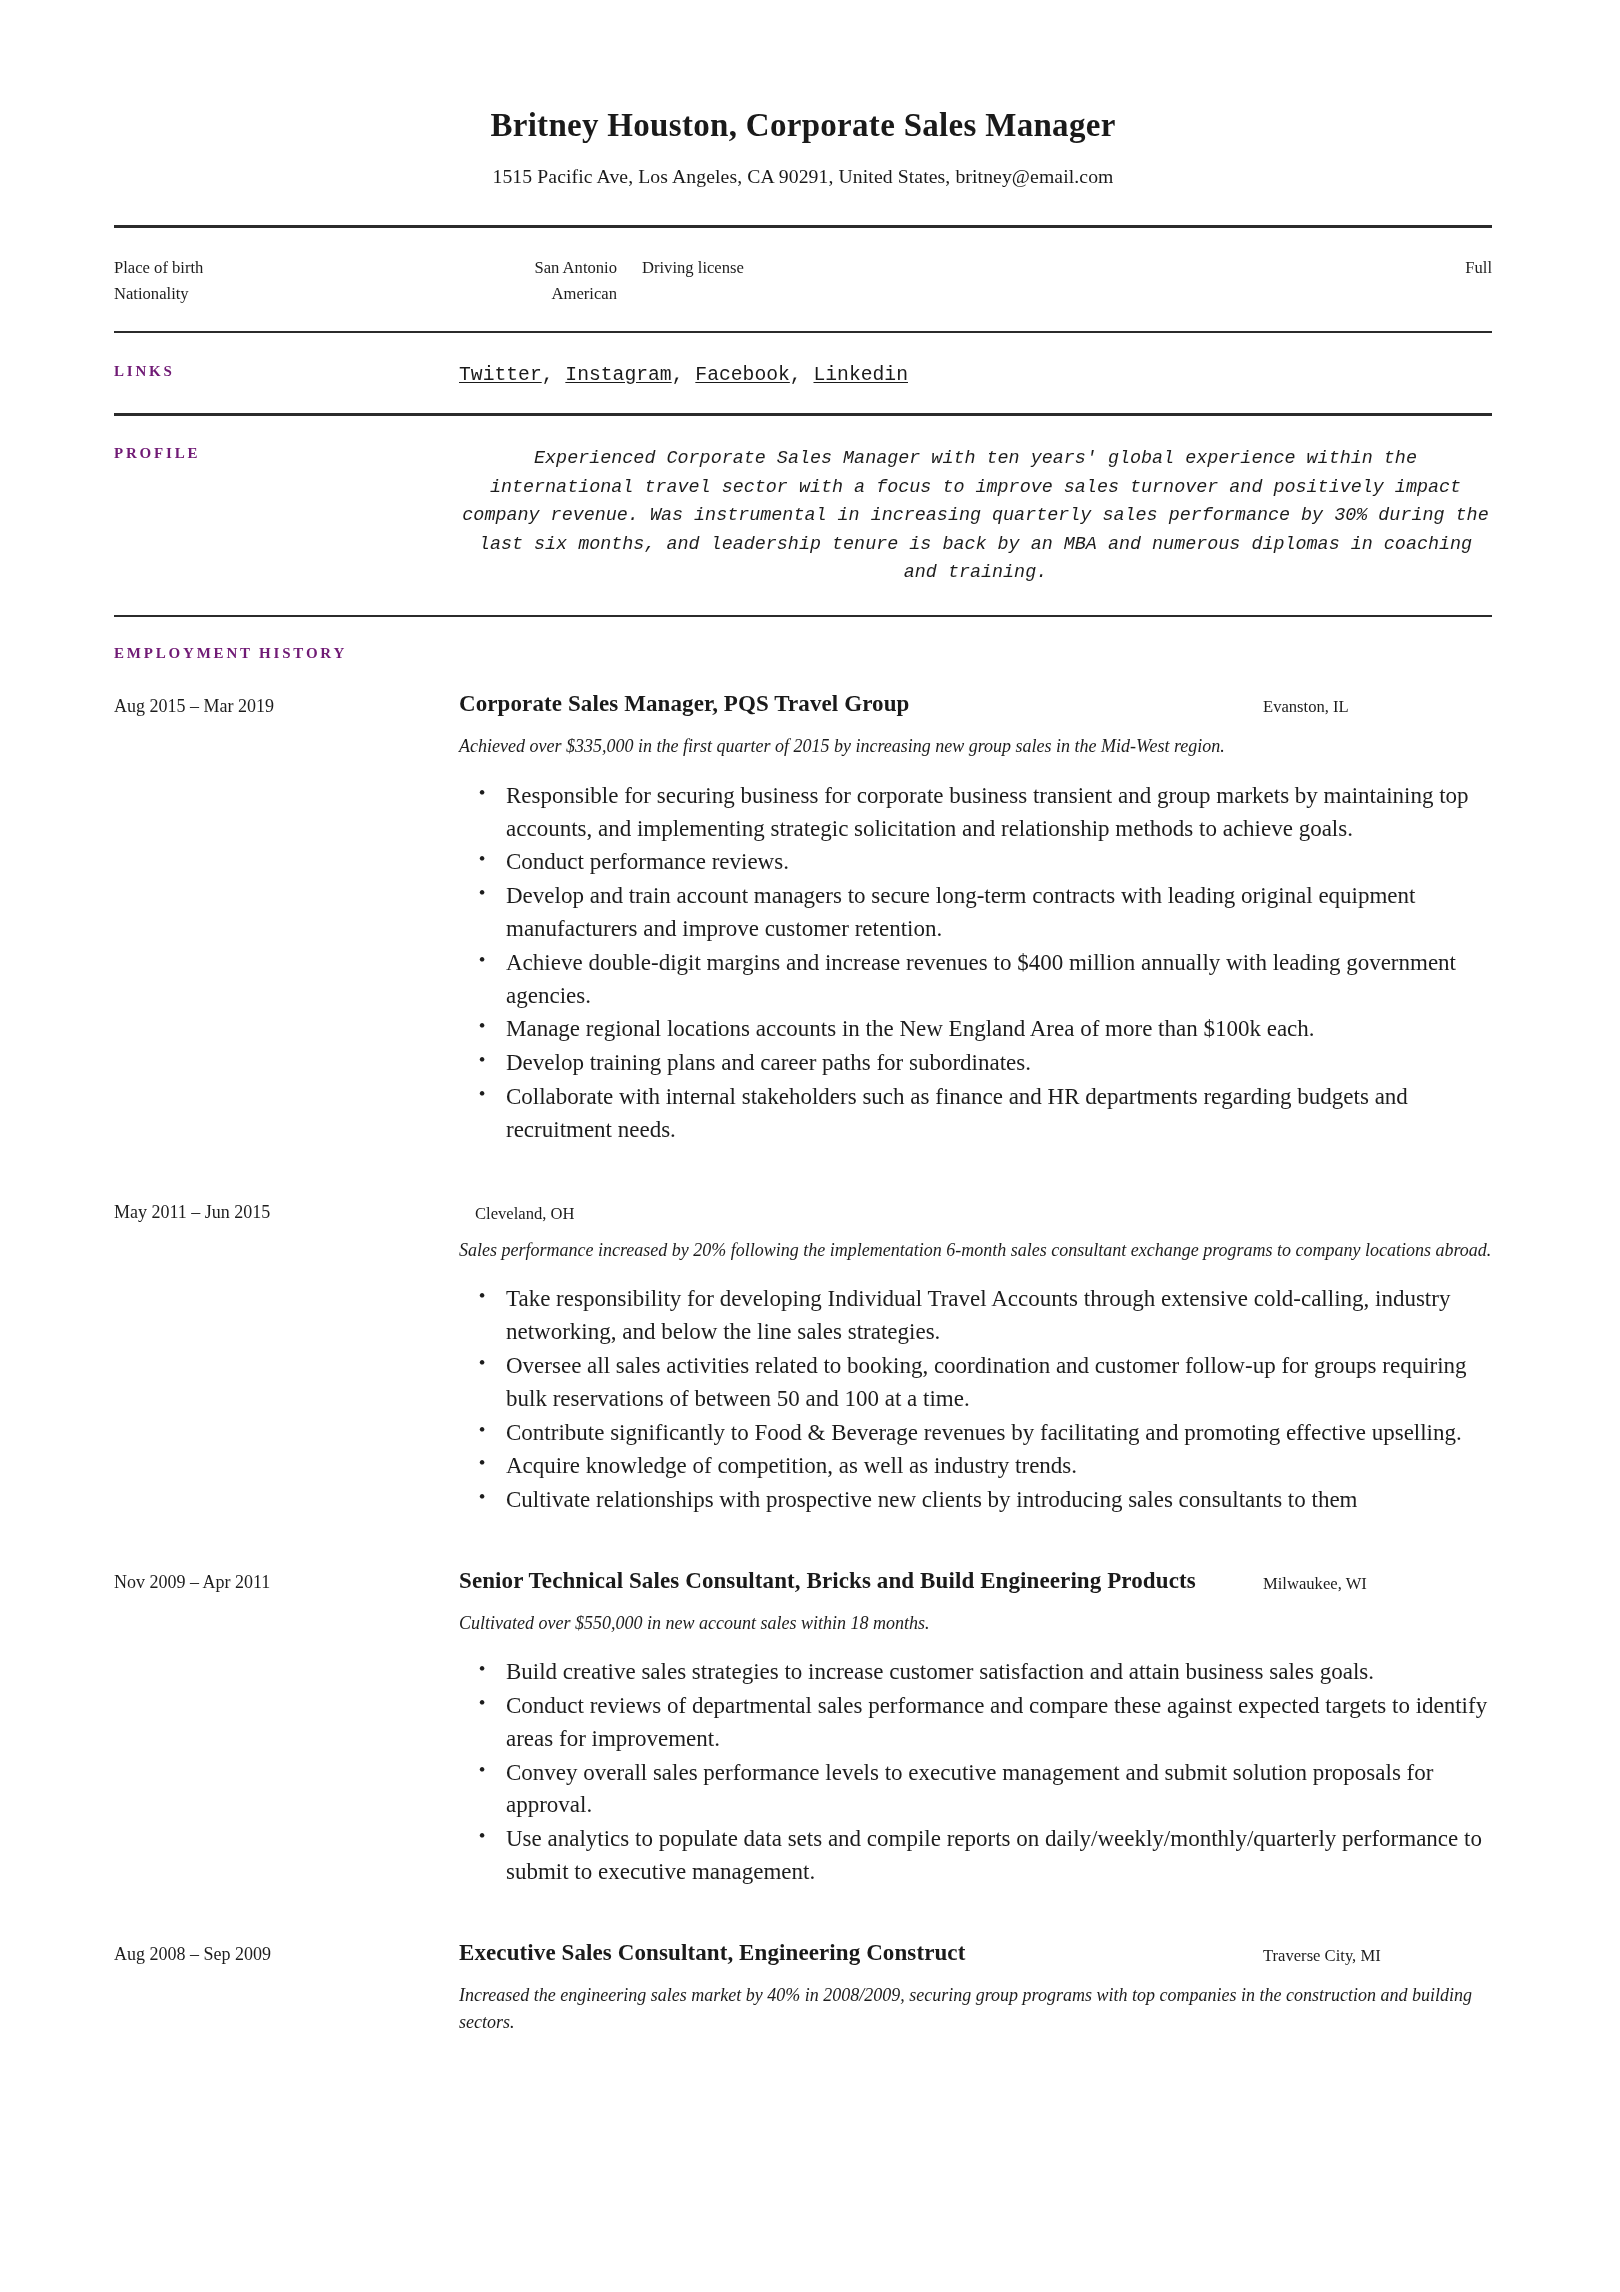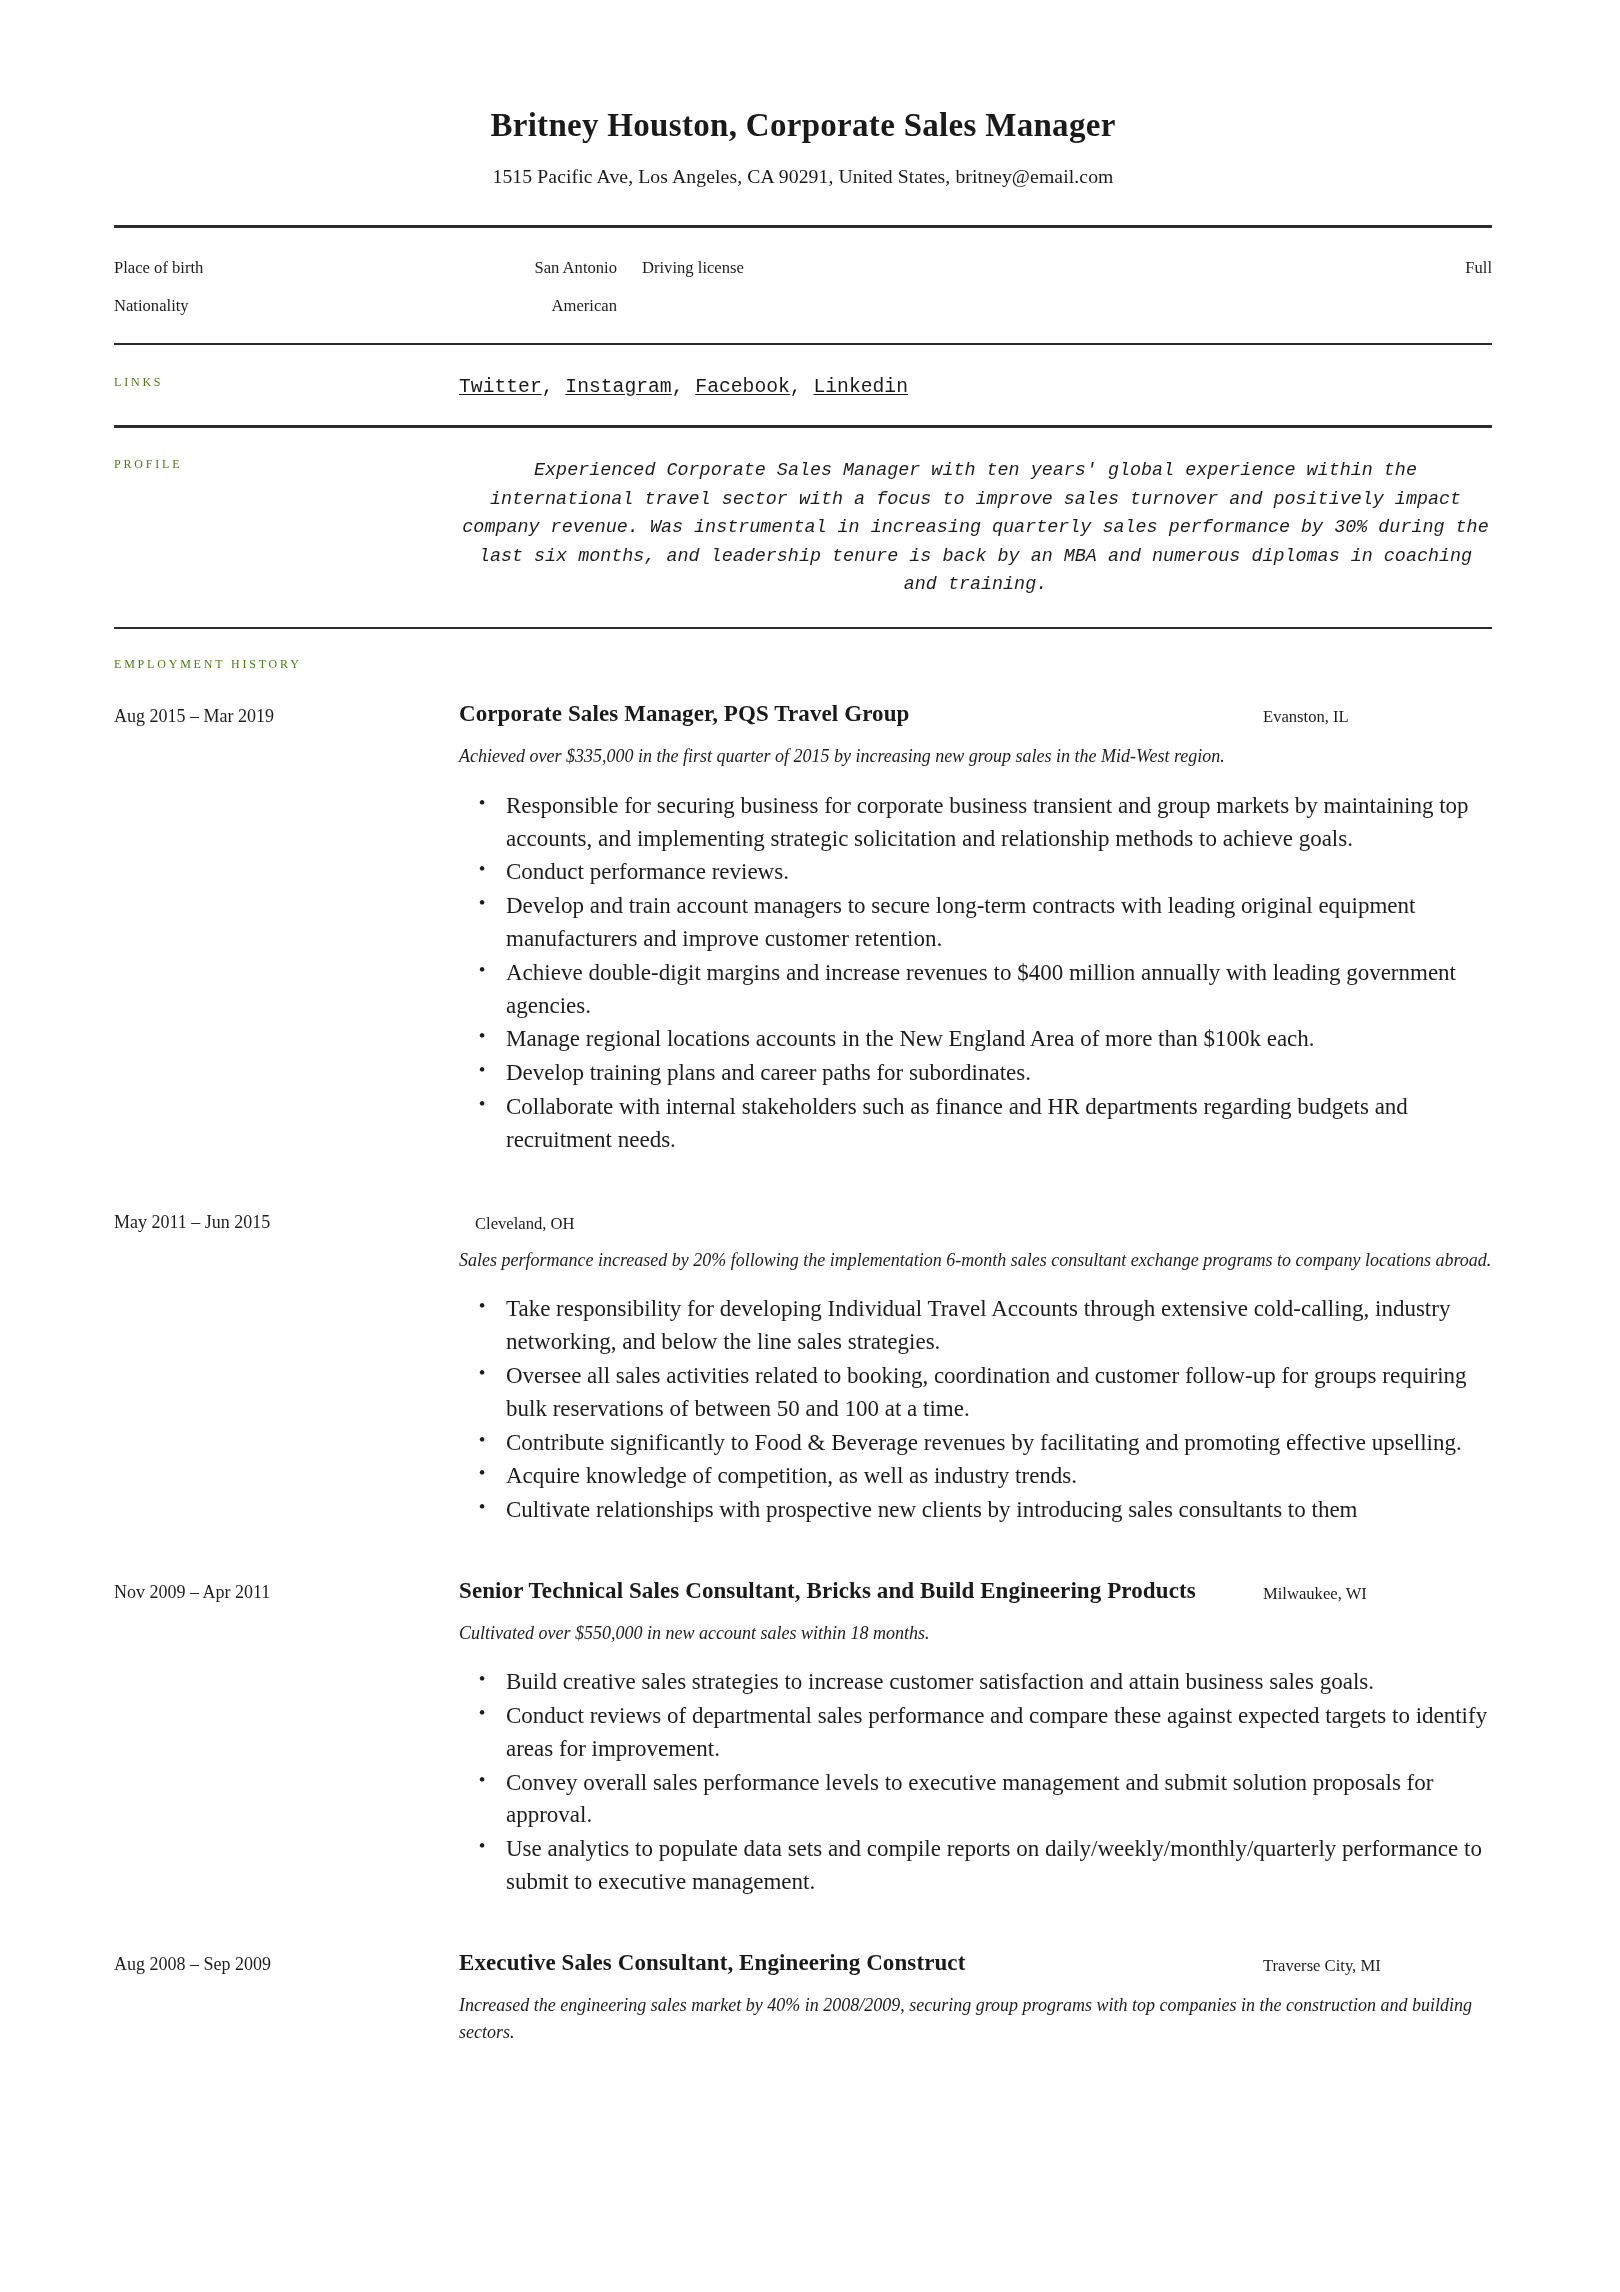--- a/index.html
+++ b/index.html
@@ -69,37 +69,37 @@
     flex: 0 0 345px;
     box-sizing: border-box;
   }
   .col-body {
     flex: 1 1 auto;
     min-width: 0;
     box-sizing: border-box;
     font-family: Liberation Mono, monospace;
   }
   .section-heading {
-    font-size: 12px;
-    font-weight: normal;
+    font-size: 15px;
+    font-weight: bold;
     letter-spacing: 2.8px;
-    color: #4d7c0f;
+    color: #701a75;
     white-space: nowrap;
   }
 
   
   .details-block {
     margin-top: 29.6px;
   }
   .detail-row {
     display: flex;
     align-items: baseline;
     font-size: 16.6px;
     color: #1d1d1d;
-    margin-bottom: 18px;
+    margin-bottom: 6px;
   }
   .detail-row:last-child { margin-bottom: 15px; }
   .detail-key-left {
     width: 345px;
     flex: 0 0 345px;
   }
   .detail-val-mid {
     width: 158px;
     flex: 0 0 158px;
     text-align: right;

